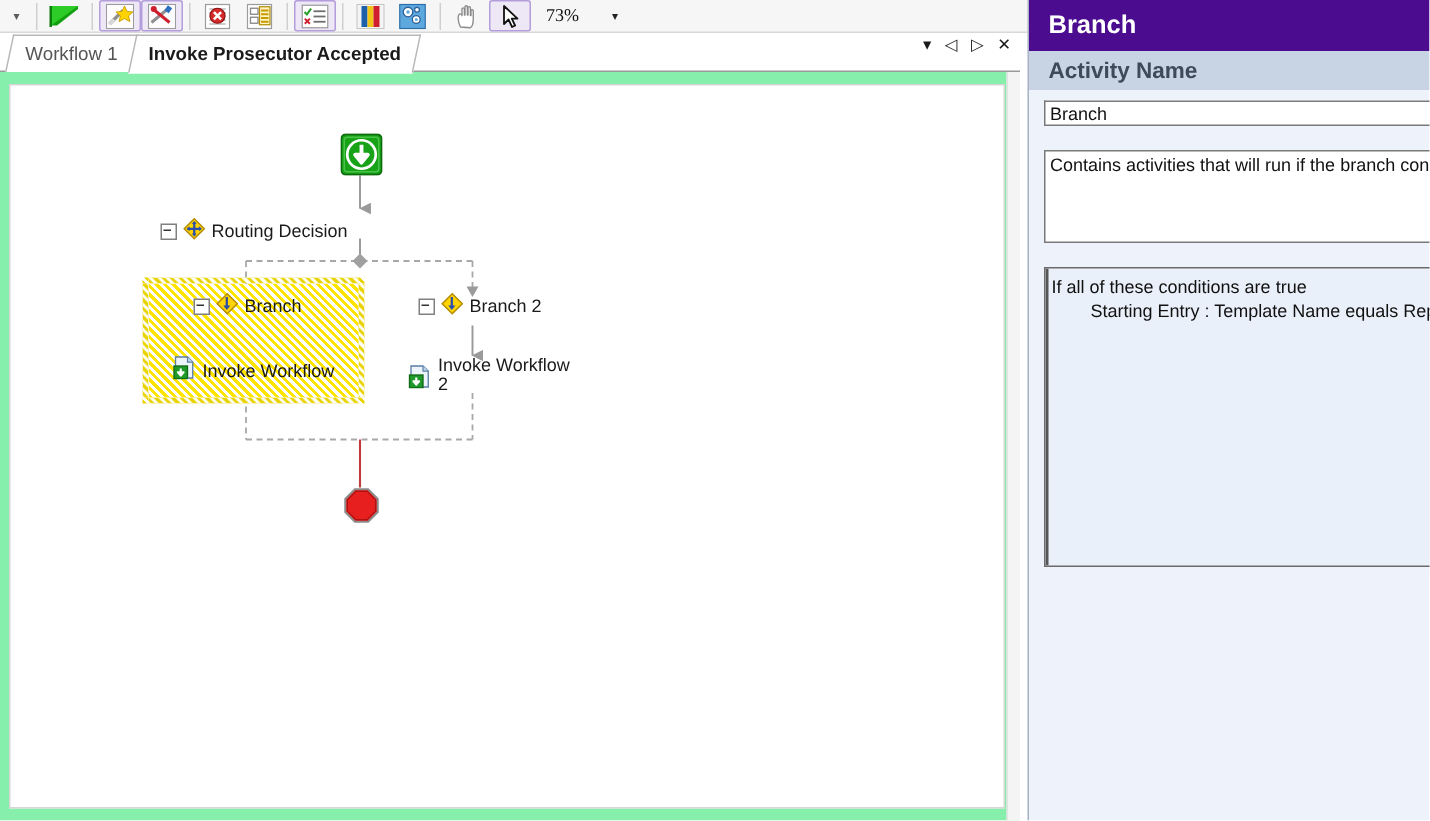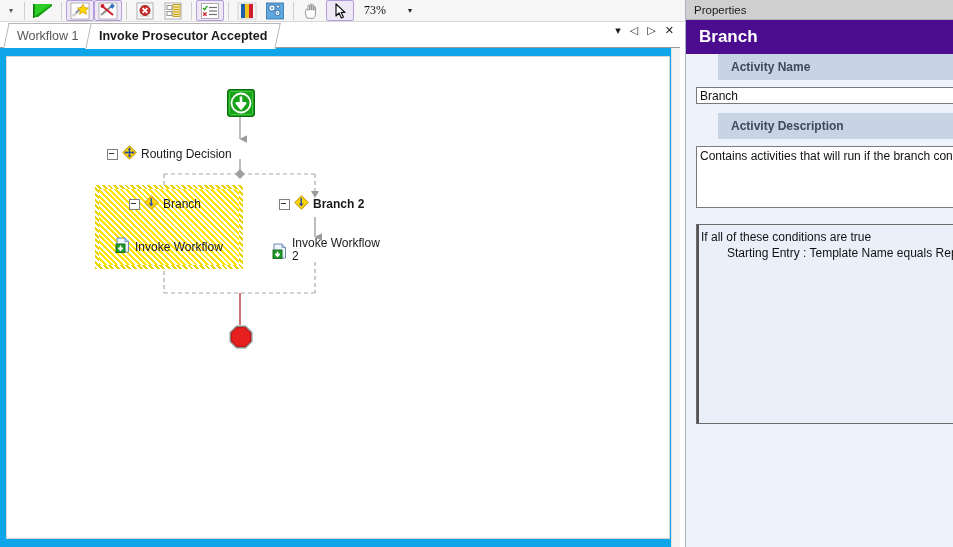--- a/index.html
+++ b/index.html
@@ -115,21 +115,21 @@
     display: flex; align-items: center; gap: 9px;
     color: #1a1a1a;
   }
   .tabbar-ctrls span { font-size: 11px; line-height: 1; cursor: default; }
 
   
   .canvas-outer {
     position: absolute;
     left: 0; top: 48px;
     width: 680px; height: 499px;
-    background: #0ea5e9;
+    background: #86efac;
     box-sizing: border-box;
   }
   .canvas {
     position: absolute;
     left: 6px; top: 8px;
     width: 664px; height: 483px;
     background: #ffffff;
     border: 1px solid #d6d6d6;
     box-sizing: border-box;
     overflow: hidden;
@@ -206,25 +206,24 @@
     color: #ffffff;
     font-size: 17px;
     font-weight: bold;
     box-sizing: border-box;
   }
   .section-head {
     height: 26px;
     background: #c8d3e3;
     display: flex; align-items: center;
     padding-left: 13px;
-    font-size: 12px;
+    font-size: 15px;
     font-weight: bold;
     color: #3e4a5a;
     box-sizing: border-box;
-    margin-left: 32px;
   }
   .field-wrap {
     padding: 7px 0 9px 10px;
     background: #eef3fb;
   }
   .txtinput {
     width: 262px;
     height: 17px;
     background: #ffffff;
     border: 1px solid #7a7a7a;
@@ -527,21 +526,21 @@
               <path d="M2 1 L10 1 L13.5 4.4 L13.5 15 L2 15 Z" fill="#eef4fb" stroke="#5b7fa8" stroke-width="0.9"></path>
               <path d="M10 1 L10 4.4 L13.5 4.4" fill="#c7d8ea" stroke="#5b7fa8" stroke-width="0.8"></path>
               <rect x="1" y="7" width="9" height="8.5" fill="#1f9a2a" stroke="#0f6b17" stroke-width="0.9"></rect>
               <path d="M5.5 8.6 L5.5 12 M3.6 11.2 L5.5 13.4 L7.4 11.2 Z" stroke="#ffffff" stroke-width="1.4" fill="#ffffff" stroke-linejoin="round"></path>
             </svg>
           </span>
           <span>Invoke Workflow</span>
         </div>
       </div>
 
-      <div class="node" style="left:272px;top:138px;font-weight:bold;">
+      <div class="node" style="left:272px;top:138px;">
         <div class="label-row">
           <span class="expander"></span>
           <span>
             <svg width="15" height="15" viewBox="0 0 15 15">
               <polygon points="7.5,0.8 14.2,7.5 7.5,14.2 0.8,7.5" fill="#ffd400" stroke="#b58c00" stroke-width="1"></polygon>
               <path d="M7.2 3 L7.2 9.6" stroke="#2b4fa8" stroke-width="1.5"></path>
               <polygon points="7.2,11.6 4.8,8.6 9.6,8.6" fill="#2b4fa8"></polygon>
             </svg>
           </span>
           <span>Branch 2</span>
@@ -573,30 +572,28 @@
           </svg>
         </span>
       </div>
 
     </div>
     <div class="canvas-gutter"></div>
   </div>
 
   <div class="props">
 
-    <div class="props-title">Properties</div>
 
     <div class="props-header">Branch</div>
 
     <div class="section-head">Activity Name</div>
     <div class="field-wrap">
       <div class="txtinput">Branch</div>
     </div>
 
-    <div class="section-head">Activity Description</div>
     <div class="field-wrap">
       <div class="txtarea">Contains activities that will run if the branch conditions</div>
     </div>
 
     <div class="field-wrap">
       <div class="cond-box" style="position:relative;">
         <div class="cond-caret"></div>
         <div class="cond-line1">If all of these conditions are true</div>
         <div class="cond-line2">Starting Entry : Template Name equals Report</div>
       </div>

